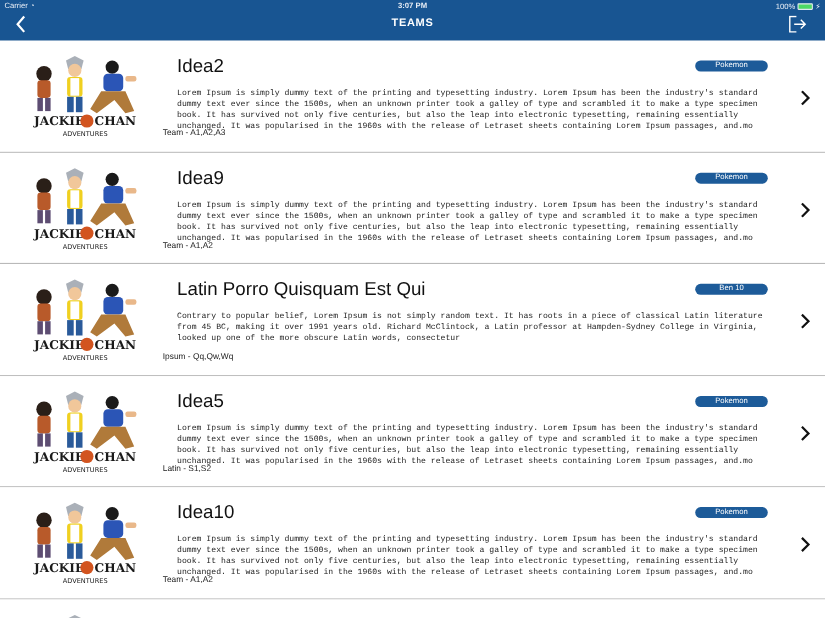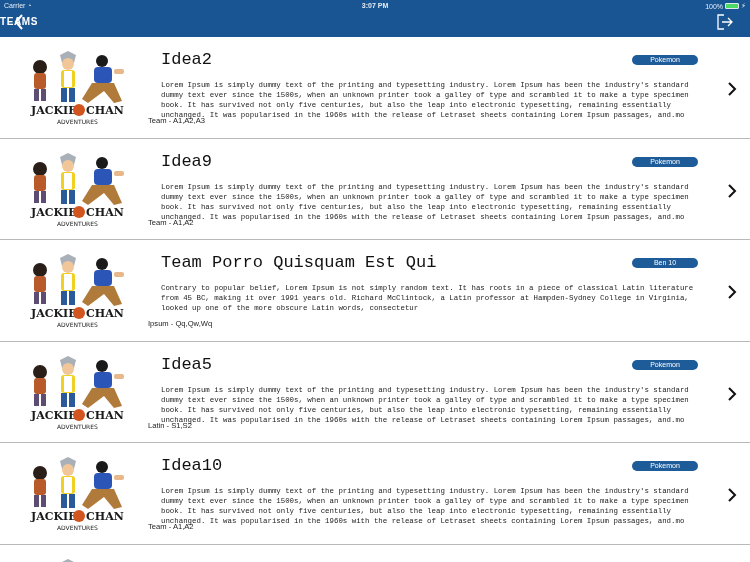--- a/index.html
+++ b/index.html
@@ -3,29 +3,29 @@
 <meta charset="utf-8">
 <style>
   * { box-sizing: border-box; margin: 0; padding: 0; }
   html, body { width: 750px; height: 562px; overflow: hidden; background: #ffffff; font-family: "Liberation Sans", "DejaVu Sans", sans-serif; }
   .header { position: absolute; left: 0; top: 0; width: 750px; height: 37px; background: #185592; color: #fff; }
   .status { position: absolute; top: 0; left: 0; width: 750px; height: 12px; font-size: 7px; color: #e8eef6; }
   .status .carrier { position: absolute; left: 4px; top: 2px; }
   .status .time { position: absolute; left: 0; width: 750px; text-align: center; top: 2px; font-weight: bold; }
   .status .batt { position: absolute; right: 4px; top: 2px; display: flex; align-items: center; gap: 2px; }
   .batt-bar { width: 14px; height: 6px; background: #4cd964; border: 1px solid #dfe8f0; border-radius: 1px; }
-  .nav-title { position: absolute; left: 0; width: 750px; top: 16px; text-align: left; font-size: 10px; font-weight: bold; letter-spacing: 0.6px; }
+  .nav-title { position: absolute; left: 0; width: 750px; top: 16px; text-align: center; font-size: 10px; font-weight: bold; letter-spacing: 0.6px; }
   .back-btn { position: absolute; left: 12px; top: 13px; width: 16px; height: 18px; cursor: pointer; }
   .logout-btn { position: absolute; right: 16px; top: 14px; width: 18px; height: 16px; cursor: pointer; }
   .header-shadow { position: absolute; top: 37px; left: 0; width: 750px; height: 2px; background: #6a8fb5; opacity: 0.5; }
 
   .list { position: absolute; top: 37px; left: 0; width: 750px; }
   .row { position: relative; width: 750px; height: 101.5px; border-bottom: 1px solid #b9b9b9; background: #fff; cursor: pointer; }
   .thumb { position: absolute; left: 22px; top: 12px; width: 114px; height: 78px; text-align: center; }
-  .title { position: absolute; left: 161px; top: 13px; font-size: 17px; color: #111; white-space: nowrap; font-family: Liberation Mono, monospace; }
+  .title { position: absolute; left: 161px; top: 13px; font-size: 17px; color: #111; white-space: nowrap; }
   .badge { position: absolute; left: 632px; top: 18px; width: 66px; height: 10px; border-radius: 6px; background: #1d5b99; color: #fff; font-size: 7px; text-align: center; line-height: 10px; }
   .desc { position: absolute; left: 161px; top: 43px; width: 540px; font-size: 7.4px; line-height: 10px; color: #222; font-family: Liberation Mono, monospace; }
   .team { position: absolute; left: 148px; top: 79px; font-size: 7.6px; color: #222; }
   .chev { position: absolute; left: 727px; top: 45px; width: 10px; height: 14px; }
 </style>
 </head>
 <body>
 
 <div class="header">
   <div class="status">
@@ -149,21 +149,21 @@
           <rect x="72" y="18" width="18" height="16" rx="4" fill="#2b55b6"></rect>
           <path d="M70 34 L92 34 L100 52 L92 54 L82 42 L66 54 L60 50 Z" fill="#b07a3a"></path>
           <rect x="92" y="20" width="10" height="5" rx="2" fill="#e9b88a"></rect>
         </g>
         <text x="9" y="65" font-size="11" font-family="DejaVu Serif, serif" font-weight="bold" fill="#1a1a1a">JACKIE</text>
         <circle cx="57" cy="61" r="6" fill="#d2541f"></circle>
         <text x="64" y="65" font-size="11" font-family="DejaVu Serif, serif" font-weight="bold" fill="#1a1a1a">CHAN</text>
         <text x="35" y="75" font-size="6" font-family="DejaVu Sans, sans-serif" fill="#1a1a1a">ADVENTURES</text>
       </svg>
     </div>
-    <div class="title">Team Porro Quisquam Est Qui</div>
+    <div class="title">Latin Porro Quisquam Est Qui</div>
     <div class="badge">Ben 10</div>
     <div class="desc">Contrary to popular belief, Lorem Ipsum is not simply random text. It has roots in a piece of classical Latin literature from 45 BC, making it over 1991 years old. Richard McClintock, a Latin professor at Hampden-Sydney College in Virginia, looked up one of the more obscure Latin words, consectetur</div>
     <div class="team">Ipsum - Qq,Qw,Wq</div>
     <svg class="chev" viewBox="0 0 10 14">
         <path d="M2 1 L8 7 L2 13" stroke="#111" stroke-width="2" fill="none"></path>
       </svg>
   </div>
     <div class="row">
     <div class="thumb">
       <svg width="114" height="78" viewBox="0 0 114 78">

